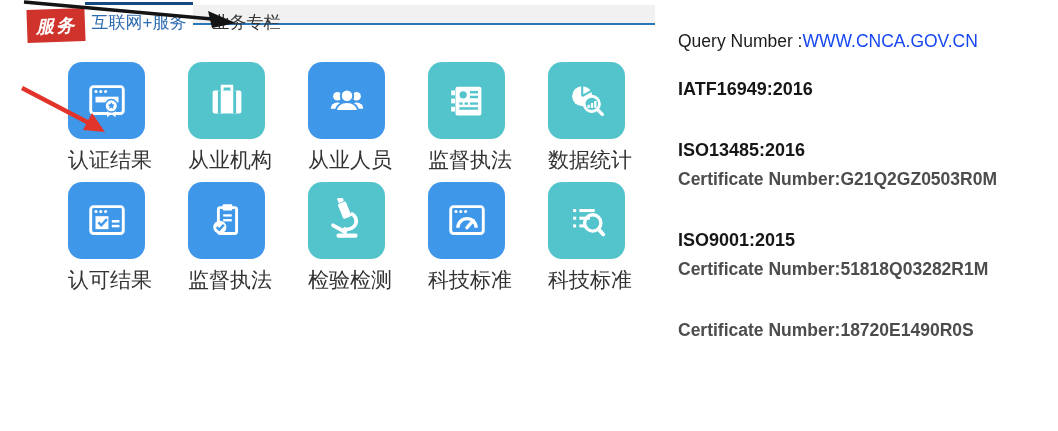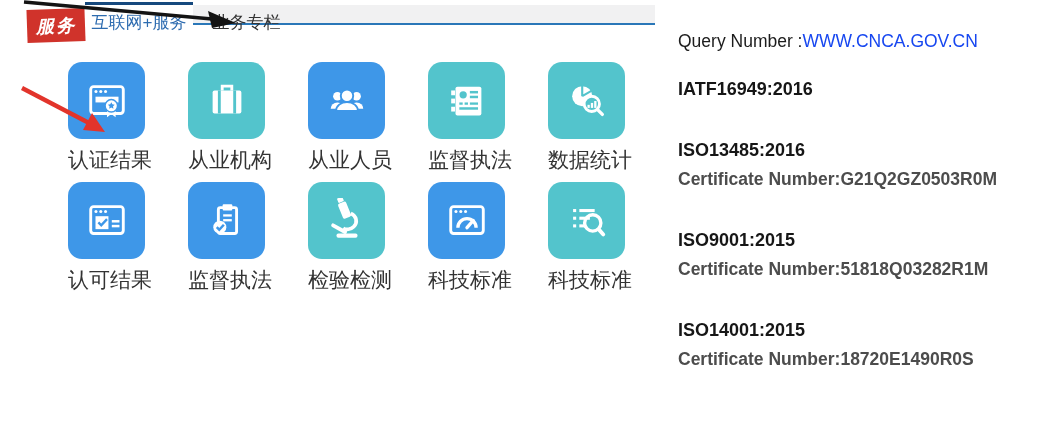--- a/index.html
+++ b/index.html
@@ -240,20 +240,19 @@
     </div>
 
     <div class="cert-group">
       <div class="cert-standard">ISO9001:2015</div>
       <div class="cert-number">
         <span>Certificate Number:</span><span>51818Q03282R1M</span>
       </div>
     </div>
 
     <div class="cert-group">
-      <div class="cert-standard">ISO14001:2015</div>
       <div class="cert-number">
         <span>Certificate Number:</span><span>18720E1490R0S</span>
       </div>
     </div>
   </div>
 
 </div>
 
 </body></html>

